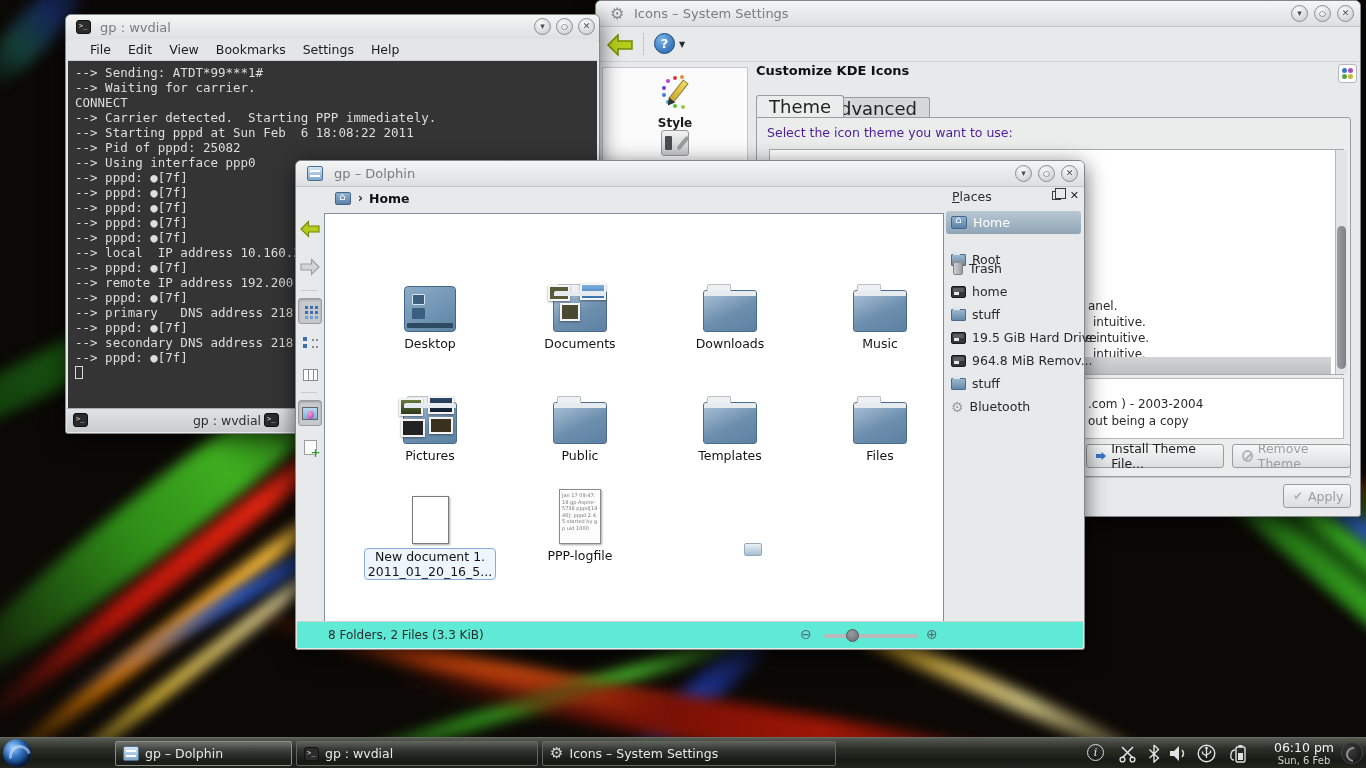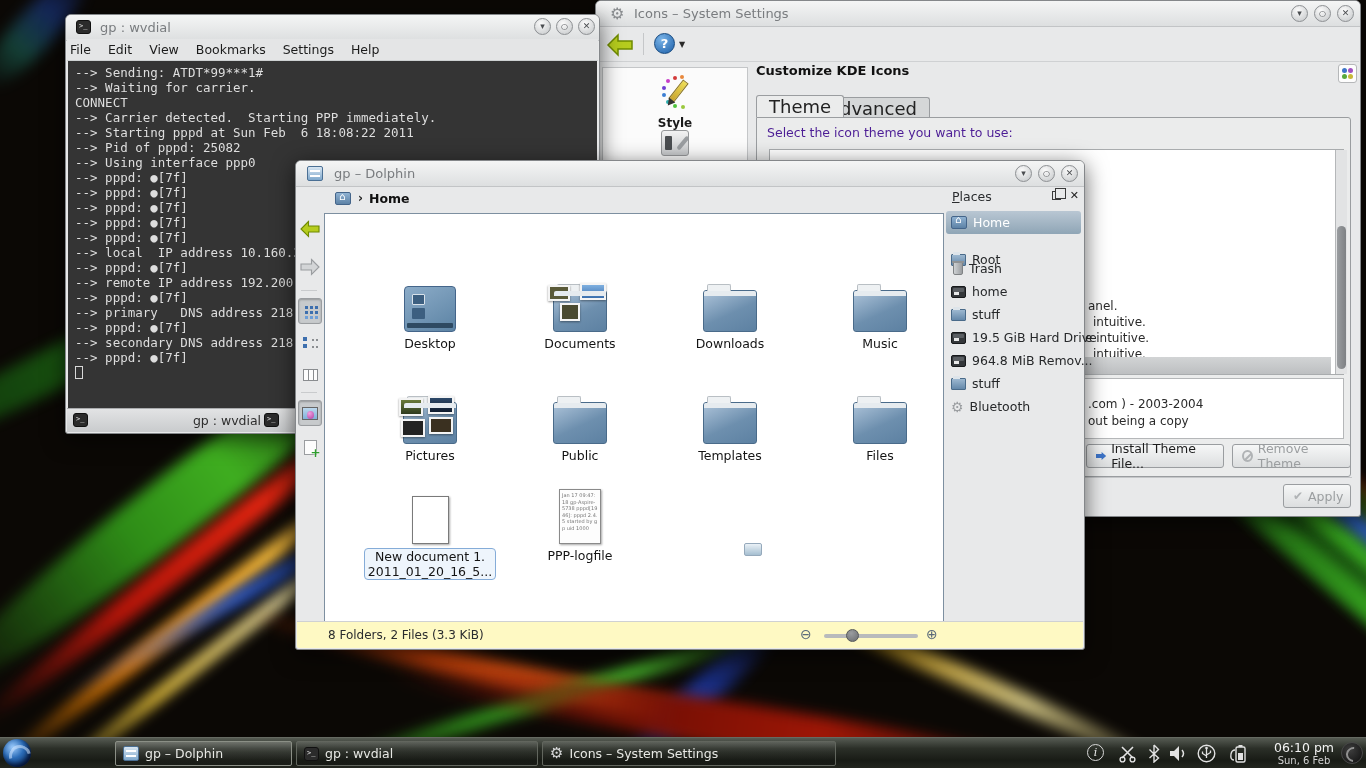--- a/index.html
+++ b/index.html
@@ -33,21 +33,21 @@
   .tbar { position:absolute; left:0; right:0; top:0; height:26px; border-radius:5px 5px 0 0; background:linear-gradient(#f4f5f5,#dddfe0); border-bottom:1px solid #c2c4c6; }
   .tbar .ttl { position:absolute; left:38px; top:0; line-height:26px; font-size:13px; color:#797c7f; white-space:nowrap; }
   .wbtn { position:absolute; top:4px; width:17px; height:17px; border-radius:50%; background:radial-gradient(circle at 40% 30%,#fbfbfb,#c3c6c8); border:1px solid #8d9093; color:#4a4d50; font-size:9px; line-height:15px; text-align:center; }
   .wbtn.max { font-size:8px; }
 
   
   #win-terminal { left:65px; top:14px; width:535px; height:420px; z-index:20; }
   .term-ico { display:inline-block; width:15px; height:14px; background:#2b2b2b; border:1px solid #101010; border-radius:3px; position:relative; }
   .term-ico::after { content:">_"; position:absolute; left:2px; top:1px; font-size:7px; color:#e8e8e8; font-family:"DejaVu Sans Mono",monospace; }
   #win-terminal .tico { position:absolute; left:10px; top:5px; }
-  .menubar { position:absolute; left:1px; right:1px; top:24px; height:22px; background:#e4e5e6; border-bottom:1px solid #cdd0d1; display:flex; align-items:center; gap:17px; padding-left:3px; font-size:12.5px; color:#1b1b1b; }
+  .menubar { position:absolute; left:1px; right:1px; top:24px; height:22px; background:#e4e5e6; border-bottom:1px solid #cdd0d1; display:flex; align-items:center; gap:17px; padding-left:23px; font-size:12.5px; color:#1b1b1b; }
   .screen { position:absolute; left:2px; right:2px; top:46px; bottom:25px; background:#343434; padding:4px 7px; font-family:"DejaVu Sans Mono",monospace; font-size:12.5px; line-height:15px; color:#dedede; overflow:hidden; }
   .tline { white-space:pre; }
   .cursor { width:8px; height:13px; border:1px solid #d8d8d8; margin-top:1px; }
   .tabbar { position:absolute; left:1px; right:1px; bottom:1px; height:24px; background:linear-gradient(#e2e3e4,#c9cbcd); border-top:1px solid #a9abad; }
   .tabbar .tb-l { position:absolute; left:6px; top:4px; }
   .tabbar .tb-r { position:absolute; left:197px; top:4px; }
   .tabbar .tab-label { position:absolute; left:60px; top:0; width:200px; line-height:24px; text-align:center; font-size:12.5px; color:#2e2e2e; }
 
   
   #win-settings { left:595px; top:0px; width:766px; height:517px; z-index:10; }
@@ -147,21 +147,21 @@
   .mini-folder { width:15px; height:12px; background:linear-gradient(#9db8d0,#6488aa); border:1px solid #4a6b8a; border-radius:1px; position:relative; flex:none; }
   .mini-folder::before { content:""; position:absolute; top:-3px; left:1px; width:7px; height:3px; background:#dde4ea; border-radius:1px 1px 0 0; }
   .mini-home { width:16px; height:13px; flex:none; position:relative; background:linear-gradient(#8fb2d2,#5d82a6); border:1px solid #44658a; border-radius:2px; }
   .mini-home::after { content:"⌂"; position:absolute; left:3px; top:-3px; color:#fff; font-size:10px; }
   .mini-trash { width:10px; height:13px; flex:none; background:linear-gradient(90deg,#cfd2d4,#9a9da0); border:1px solid #7f8284; border-radius:1px 1px 2px 2px; position:relative; margin-left:2px; }
   .mini-trash::before { content:""; position:absolute; left:-2px; top:-2px; width:12px; height:2px; background:#8f9294; }
   .mini-drive { width:15px; height:12px; flex:none; background:#34373a; border:1px solid #17191b; border-radius:2px; position:relative; }
   .mini-drive::before { content:""; position:absolute; left:1px; top:1px; right:1px; height:4px; background:#5a5e62; border-radius:1px; }
   .mini-drive::after { content:""; position:absolute; left:2px; bottom:2px; width:5px; height:3px; background:#e8e8e8; }
   .mini-gear { font-size:14px; color:#9a9da0; line-height:1; flex:none; }
-  .statusbar { position:absolute; left:1px; right:1px; bottom:1px; height:27px; background:#fef9c3; border-top:1px solid #cfd1d3; border-radius:0 0 2px 2px; }
+  .statusbar { position:absolute; left:1px; right:1px; bottom:1px; height:27px; background:#5eead4; border-top:1px solid #cfd1d3; border-radius:0 0 2px 2px; }
   .status-text { position:absolute; left:31px; top:6px; font-size:12px; color:#2a2c2e; }
   .zoom-glyph { position:absolute; top:4px; font-size:14px; color:#5a6a7a; }
   .z-out { left:503px; } .z-in { left:629px; }
   .zslider { position:absolute; left:527px; top:12px; width:94px; height:4px; background:#b8babc; border-radius:2px; }
   .zhandle { position:absolute; left:22px; top:-5px; width:13px; height:13px; border-radius:50%; background:radial-gradient(circle at 38% 30%,#9a9da0,#6a6d70); border:1px solid #55585a; }
 
   
   #taskbar { position:absolute; left:0; bottom:0; width:1366px; height:31px; z-index:40; background:linear-gradient(#565b53,#2b2f28 35%,#181b15 75%,#22251e); border-top:1px solid #666a62; }
   .launcher { position:absolute; left:3px; top:1px; width:28px; height:28px; border-radius:50%; background:radial-gradient(circle at 35% 30%, #8fc0f4 5%, #2b6cb8 40%, #0a2f66 85%); box-shadow:inset -2px -3px 5px rgba(0,0,20,.7); }
   .launcher::after { content:""; position:absolute; left:6px; top:6px; width:16px; height:16px; border-radius:50%; border:3px solid rgba(210,230,255,.55); border-right-color:transparent; border-bottom-color:transparent; transform:rotate(30deg); }

